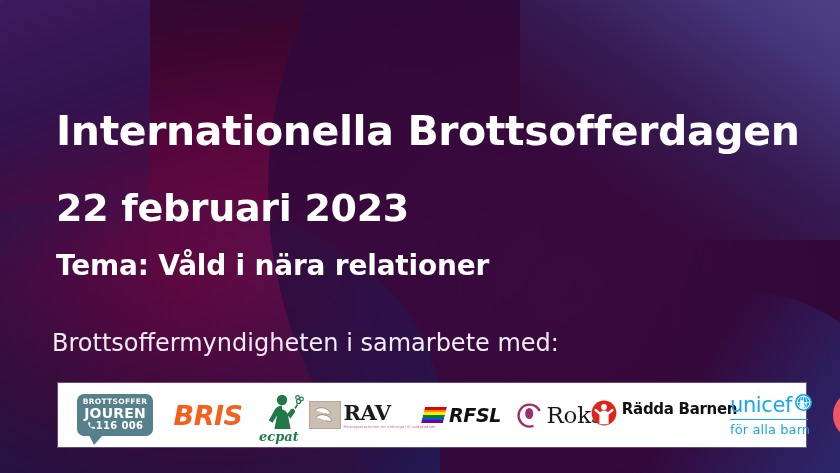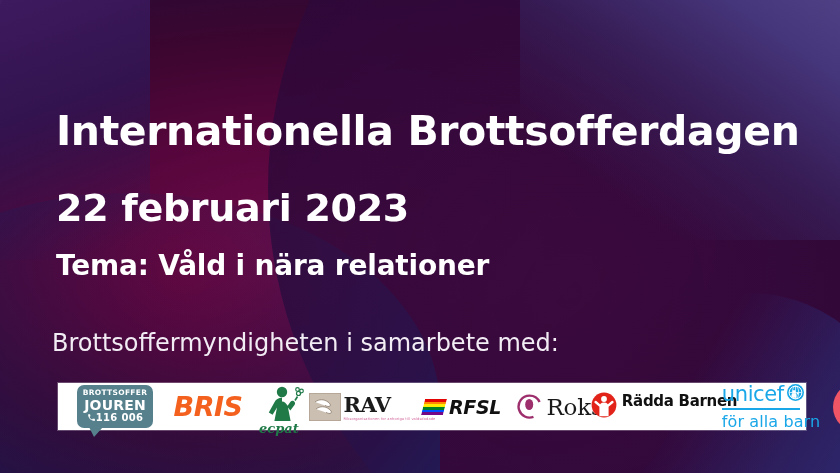--- a/index.html
+++ b/index.html
@@ -64,21 +64,21 @@
     white-space:nowrap;
   }
   .subtitle{
     position:absolute;left:52px;top:329px;
     font-size:24px;font-weight:400;color:#f2ecf4;
     white-space:nowrap;
   }
 
   
   .logobar{
-    position:absolute;left:58px;top:383px;width:748px;height:47px;
+    position:absolute;left:58px;top:383px;width:748px;height:64px;
     background:#ffffff;display:flex;align-items:center;
     box-shadow:0 0 0 1px rgba(255,255,255,.25);
   }
   .logo{display:flex;align-items:center;justify-content:center;height:64px;flex:0 0 auto;}
 
   
   .l-boj{width:98px;padding-left:8px;}
   .boj-bubble{
     position:relative;background:#55808c;border-radius:7px;
     padding:4px 6px 5px;color:#fff;text-align:center;line-height:1;
@@ -131,21 +131,21 @@
   .l-rb{width:112px;}
   .rb-box{display:flex;align-items:flex-start;gap:5px;}
   .rb-txt{color:#111;font-size:15px;font-weight:800;letter-spacing:-.3px;white-space:nowrap;}
 
   
   .l-unicef{width:102px;}
   .uni-box{display:flex;flex-direction:column;}
   .uni-row{display:flex;align-items:center;gap:3px;}
   .uni-txt{color:#1aa7e8;font-size:21px;font-weight:400;letter-spacing:-.4px;}
   .uni-rule{width:78px;height:1.5px;background:#1aa7e8;margin:2px 0 2px;}
-  .uni-sub{color:#1aa7e8;font-size:16px;letter-spacing:.1px;}
+  .uni-sub{color:#1aa7e8;font-size:13px;letter-spacing:.1px;}
 
   
   .l-unizon{width:72px;}
   .uz-circle{
     width:50px;height:50px;border-radius:50%;background:#ef5565;
     position:relative;display:flex;flex-direction:column;align-items:center;justify-content:center;
     color:#fff;line-height:.92;
   }
   .uz-1{font-size:16px;font-weight:800;letter-spacing:-.4px;transform:translateX(-5px);}
 </style>

